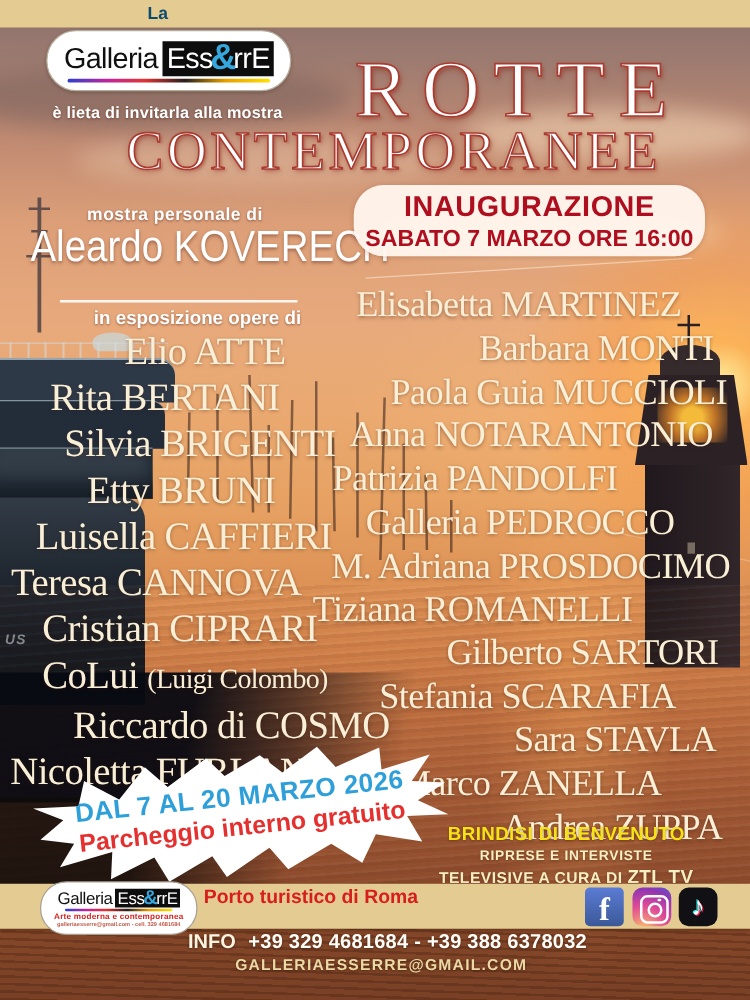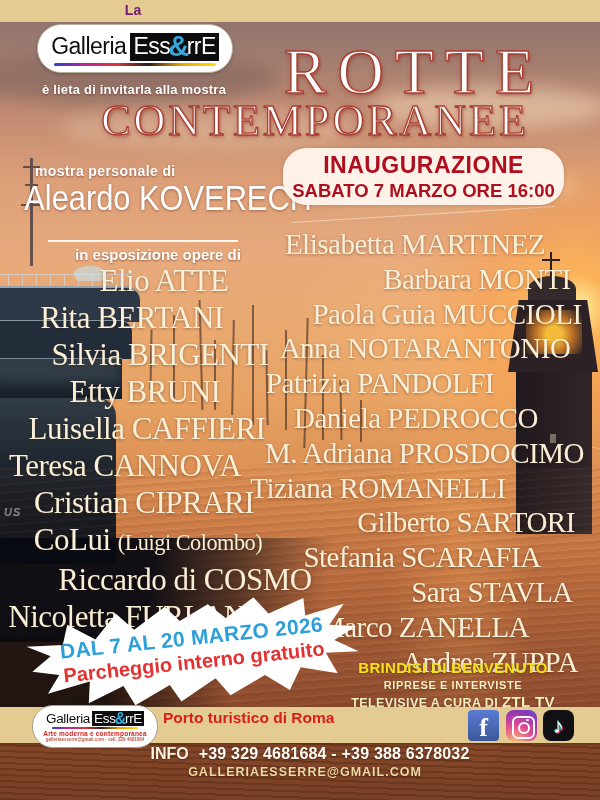--- a/index.html
+++ b/index.html
@@ -52,21 +52,21 @@
   .mast{position:absolute;width:1.6px;background:rgba(45,28,26,.55);}
   
   .dark1{position:absolute;left:0;top:538px;width:400px;height:104px;background:linear-gradient(100deg,rgba(8,10,18,.95) 38%,rgba(8,10,18,.55) 58%,rgba(8,10,18,0) 80%);}
   .dark2{position:absolute;left:0;top:638px;width:270px;height:72px;background:linear-gradient(95deg,rgba(14,11,10,.85) 40%,rgba(14,11,10,0) 85%);}
   .ripples{position:absolute;left:0;top:468px;width:600px;height:240px;background:repeating-linear-gradient(176deg,rgba(255,230,190,.05) 0 2px,rgba(110,55,28,.10) 2px 5px,rgba(185,115,62,.05) 5px 8px);}
   .bottom-water{position:absolute;left:0;top:743px;width:600px;height:57px;background:rgba(146,79,42,.30);}
   .bottom-tex{position:absolute;left:0;top:743px;width:600px;height:57px;background:repeating-linear-gradient(2deg,rgba(55,24,12,.28) 0 2px,rgba(0,0,0,0) 2px 6px);}
 
   
   .top-strip{position:absolute;left:0;top:0;width:600px;height:22px;background:#e4cb91;z-index:6;}
-  .la{position:absolute;left:118px;top:2px;width:30px;text-align:center;font-size:14px;font-weight:700;color:#701a75;}
+  .la{position:absolute;left:118px;top:2px;width:30px;font-size:14px;font-weight:700;color:#0c4a6e;}
   .logo-pill{position:absolute;left:37px;top:24px;width:194px;height:47px;background:#fff;border:1px solid #b5ae9c;
     border-radius:24px;z-index:7;display:flex;align-items:center;justify-content:center;box-shadow:0 1px 3px rgba(60,40,30,.35);}
   .logo-row{display:flex;align-items:center;margin-top:-4px;}
   .logo-g{font-size:23px;color:#101010;letter-spacing:-.5px;margin-right:4px;}
   .logo-box{background:#0d0d0d;color:#fff;font-size:23px;padding:0 3px 1px 3px;display:flex;align-items:center;letter-spacing:-.5px;}
   .logo-amp{color:#35a7dc;font-size:29px;font-weight:700;margin:0 -2px;line-height:20px;}
   .rainbow{position:absolute;left:16px;right:16px;bottom:6px;height:3px;border-radius:2px;
     background:linear-gradient(90deg,#2b3fd0 0%,#c0269a 20%,#e03535 38%,#26201c 58%,#e8a000 78%,#ffe000 100%);}
   .invite{position:absolute;left:30px;top:82px;width:208px;text-align:center;font-size:13px;font-weight:700;color:#fff;
     text-shadow:0 1px 2px rgba(90,40,30,.65);z-index:6;letter-spacing:.2px;}
@@ -77,21 +77,21 @@
   .t-rotte{position:absolute;left:205px;top:40px;width:340px;font-size:64px;letter-spacing:11px;text-align:right;}
   .t-cont{position:absolute;left:55px;top:99px;width:520px;font-size:44px;letter-spacing:3px;}
 
   
   .inaug{position:absolute;left:283px;top:148px;width:281px;height:57px;background:rgba(255,246,238,.95);
     border-radius:24px;z-index:6;display:flex;flex-direction:column;align-items:center;justify-content:center;box-shadow:0 1px 4px rgba(120,60,40,.3);}
   .inaug-1{font-size:23px;font-weight:800;color:#ae0e1e;letter-spacing:.5px;}
   .inaug-2{font-size:18.5px;font-weight:800;color:#ae0e1e;margin-top:1px;}
 
   
-  .mostra-label{position:absolute;left:35px;top:163px;width:210px;text-align:left;font-size:14px;font-weight:700;color:#fff;
+  .mostra-label{position:absolute;left:35px;top:163px;width:210px;text-align:center;font-size:14px;font-weight:700;color:#fff;
     text-shadow:0 1px 2px rgba(90,40,30,.6);z-index:5;letter-spacing:.4px;}
   .artist-name{position:absolute;left:8px;top:178px;width:272px;text-align:center;font-size:35px;font-weight:400;color:#fff;
     transform:scaleX(.88);text-shadow:0 1px 3px rgba(90,40,30,.5);z-index:5;white-space:nowrap;}
   .artist-rule{position:absolute;left:48px;top:240px;width:190px;height:1.5px;background:rgba(255,255,255,.9);z-index:5;}
   .expo-label{position:absolute;left:40px;top:246px;width:236px;text-align:center;font-size:15px;font-weight:700;color:#fff;
     text-shadow:0 1px 2px rgba(90,40,30,.6);z-index:5;}
 
   
   .col{position:absolute;z-index:5;font-family:"Liberation Serif",serif;color:#f9efd6;text-align:center;
     text-shadow:0 1px 3px rgba(60,25,15,.4);letter-spacing:-.5px;}
@@ -268,21 +268,21 @@
       <div class="name-line n0"><span class="nm">Elisabetta MARTINEZ</span></div>
 
       <div class="name-line n1"><span class="nm">Barbara MONTI</span></div>
 
       <div class="name-line n2"><span class="nm">Paola Guia MUCCIOLI</span></div>
 
       <div class="name-line n3"><span class="nm">Anna NOTARANTONIO</span></div>
 
       <div class="name-line n4"><span class="nm">Patrizia PANDOLFI</span></div>
 
-      <div class="name-line n5"><span class="nm">Daniela PEDROCCO</span></div>
+      <div class="name-line n5"><span class="nm">Galleria PEDROCCO</span></div>
 
       <div class="name-line n6"><span class="nm">M. Adriana PROSDOCIMO</span></div>
 
       <div class="name-line n7"><span class="nm">Tiziana ROMANELLI</span></div>
 
       <div class="name-line n8"><span class="nm">Gilberto SARTORI</span></div>
 
       <div class="name-line n9"><span class="nm">Stefania SCARAFIA</span></div>
 
       <div class="name-line n10"><span class="nm">Sara STAVLA</span></div>

